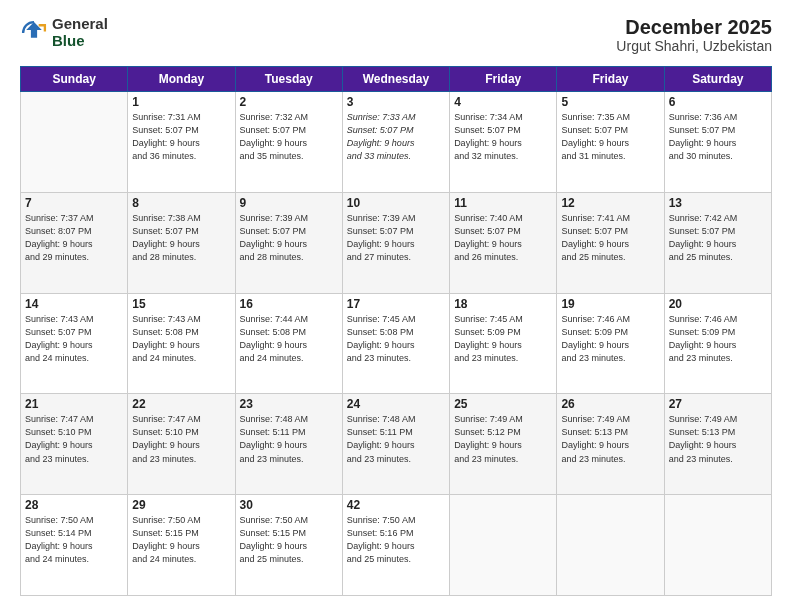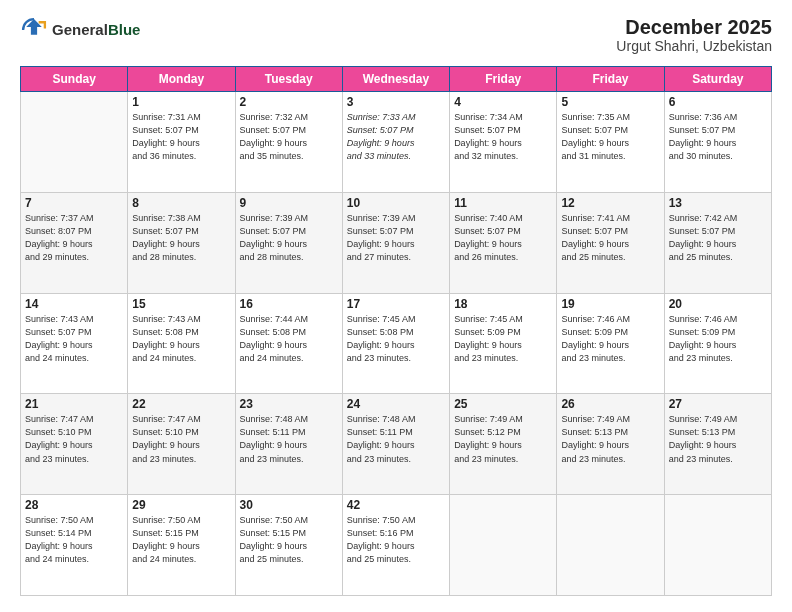--- a/index.html
+++ b/index.html
@@ -23,21 +23,21 @@
       align-items: flex-start;
       margin-bottom: 12px;
     }
     .logo {
       display: flex;
       align-items: center;
       gap: 4px;
     }
     .logo-text {
       display: flex;
-      flex-direction: row;
+      flex-direction: column;
       line-height: 1.1;
     }
     .logo-general {
       font-size: 15px;
       font-weight: bold;
       color: #333;
     }
     .logo-blue {
       font-size: 15px;
       font-weight: bold;
@@ -61,21 +61,21 @@
       color: #444;
     }
     .calendar {
       flex: 1;
       border: 1px solid #ccc;
       border-collapse: collapse;
       width: 100%;
       table-layout: fixed;
     }
     .calendar th {
-      background-color: #ec4899;
+      background-color: #4c1d95;
       color: #fff;
       font-size: 12px;
       font-weight: bold;
       text-align: center;
       padding: 5px 3px;
       border: 1px solid #1a5a9a;
     }
     .calendar td {
       vertical-align: top;
       border: 1px solid #ccc;

